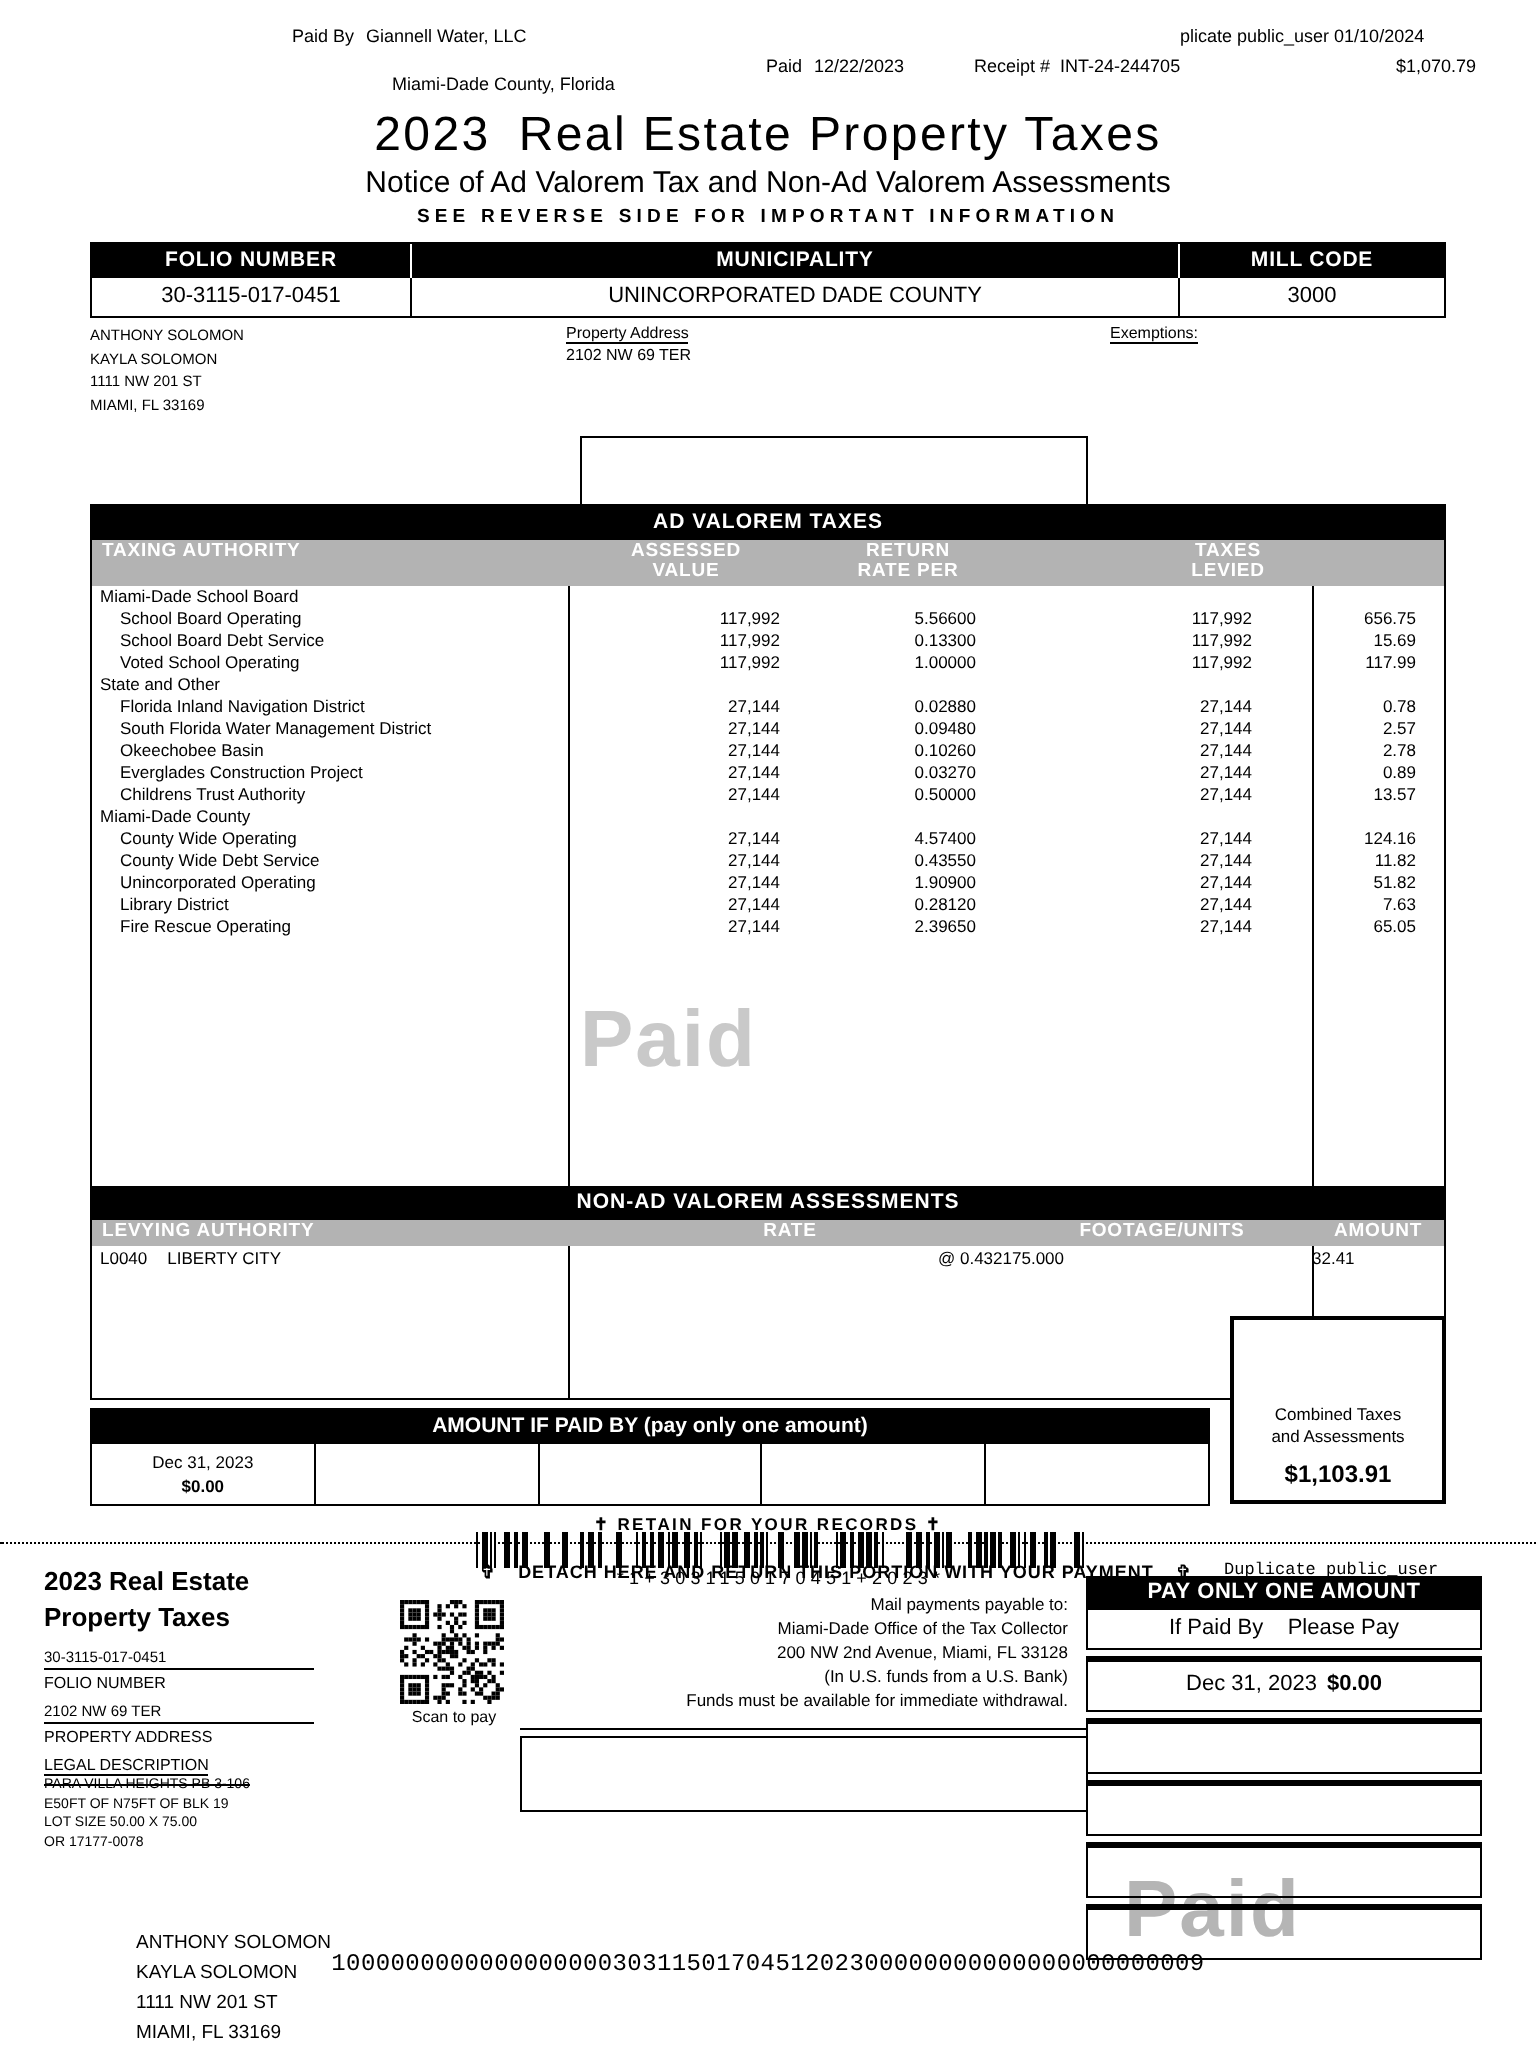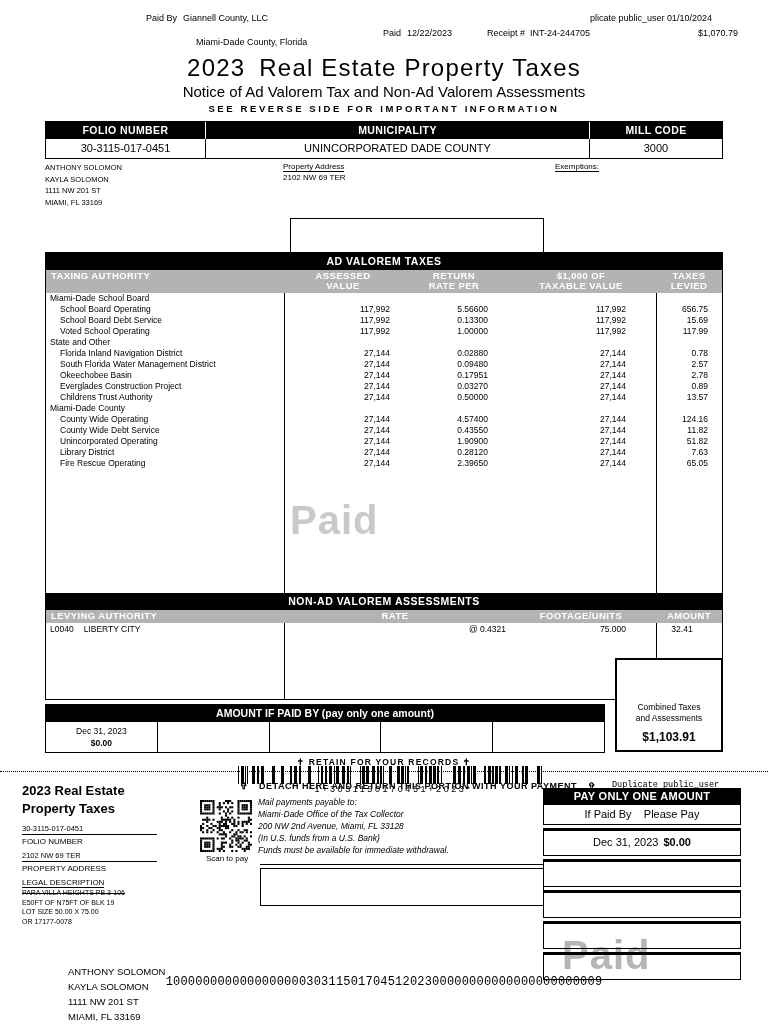--- a/index.html
+++ b/index.html
@@ -95,22 +95,22 @@
     position:absolute; left:290px; top:498px;
     font-size:40px; font-weight:bold; color:#c9c9c9;
     letter-spacing:1px; z-index:5; pointer-events:none;
   }
 
   .nav-rows { position:relative; height:76px; }
   .nav-row { display:flex; font-size:8.5px; line-height:12px; }
   .nav-row .nm { width:238px; padding-left:4px; }
   .nav-row .nm .code { margin-right:10px; }
   .nav-row .v1 { width:222px; text-align:right; }
-  .nav-row .v2 { width:150px; text-align:right; padding-right:30px; }
-  .nav-row .v3 { flex:1; text-align:center; padding-right:14px; }
+  .nav-row .v2 { width:150px; padding-right:30px; }
+  .nav-row .v3 { flex:1; text-align:left; padding-right:14px; }
   .nav-col-rate { width:222px; }
   .nav-col-ft { width:150px; }
 
   
   .paidby-wrap { position:relative; margin:4px 45px 0 45px; }
   .paidby-box { width:560px; border:1.5px solid #000; }
   .paidby-head { background:#000; color:#fff; text-align:center; font-weight:bold;
     font-size:10.5px; padding:2px 0 3px; }
   .paidby-cells { display:flex; height:30px; }
   .paidby-cells > div { flex:1; border-right:1px solid #000; text-align:center;
@@ -148,22 +148,22 @@
   .stub-owner { position:absolute; left:68px; top:192px; font-size:9.5px;
     line-height:15px; }
 
   .barcode { position:absolute; left:238px; top:766px; width:305px; height:18px; }
   .barcode-txt { position:absolute; left:238px; top:784px; width:305px;
     text-align:center; font-size:9px; letter-spacing:2.6px; }
   .qr { position:absolute; left:200px; top:800px; width:52px; height:52px; }
   .scan-lbl { position:absolute; left:196px; top:854px; width:62px;
     text-align:center; font-size:8px; }
 
-  .mail-block { position:absolute; left:258px; top:796px; width:258px;
-    text-align:left; font-size:8.5px; line-height:12px;font-style:italic; }
+  .mail-block { position:absolute; left:276px; top:796px; width:258px;
+    text-align:right; font-size:8.5px; line-height:12px; }
   .mail-line { position:absolute; left:260px; top:864px; width:284px;
     border-top:1px solid #000; }
   .mail-box { position:absolute; left:260px; top:868px; width:284px; height:38px;
     border:1.2px solid #000; }
 
   
   .pay-panel { position:absolute; left:543px; top:740px; width:198px;margin-top:48px; }
   .pay-head { background:#000; color:#fff; text-align:center; font-weight:bold;
     font-size:11px; padding:2px 0 3px; letter-spacing:0.3px; }
   .pay-sub { border:1.5px solid #000; border-top:none; text-align:center;
@@ -180,21 +180,21 @@
     font-family:"Liberation Mono", monospace; font-size:12px;
     letter-spacing:0.2px; }
 </style>
 </head>
 <body>
 
 <div class="page">
 
   <div class="receipt-strip">
     <div class="r-paidby">
-      <span class="lbl">Paid By</span><span class="val">Giannell County, LLC</span>
+      <span class="lbl">Paid By</span><span class="val">Giannell Water, LLC</span>
     </div>
     <div class="r-county">Miami-Dade County, Florida</div>
     <div class="r-paid">
       <span class="lbl">Paid</span><span class="val">12/22/2023</span>
     </div>
     <div class="r-receipt">
       <span class="lbl">Receipt #</span><span class="val">INT-24-244705</span>
     </div>
     <div class="r-dup">plicate public_user 01/10/2024</div>
     <div class="r-amt">$1,070.79</div>
@@ -241,24 +241,20 @@
     <div class="band-gray">
       <div class="col-auth hdr2">TAXING AUTHORITY</div>
       <div class="col-av hdr2">
         <div>ASSESSED</div>
         <div>VALUE</div>
       </div>
       <div class="col-mill hdr2">
         <div>RETURN</div>
         <div>RATE PER</div>
       </div>
-      <div class="col-tv hdr2">
-        <div>$1,000 OF</div>
-        <div>TAXABLE VALUE</div>
-      </div>
       <div class="col-lev hdr2">
         <div>TAXES</div>
         <div>LEVIED</div>
       </div>
     </div>
 
     <div class="av-rows" id="av-rows">
       <div class="vline a"></div>
       <div class="vline b"></div>
     <div class="av-row">
@@ -306,21 +302,21 @@
         <div class="av-row">
           <div class="nm ind">South Florida Water Management District</div>
           <div class="v1">27,144</div>
           <div class="v2">0.09480</div>
           <div class="v3">27,144</div>
           <div class="v4">2.57</div>
         </div>
         <div class="av-row">
           <div class="nm ind">Okeechobee Basin</div>
           <div class="v1">27,144</div>
-          <div class="v2">0.17951</div>
+          <div class="v2">0.10260</div>
           <div class="v3">27,144</div>
           <div class="v4">2.78</div>
         </div>
         <div class="av-row">
           <div class="nm ind">Everglades Construction Project</div>
           <div class="v1">27,144</div>
           <div class="v2">0.03270</div>
           <div class="v3">27,144</div>
           <div class="v4">0.89</div>
         </div>

